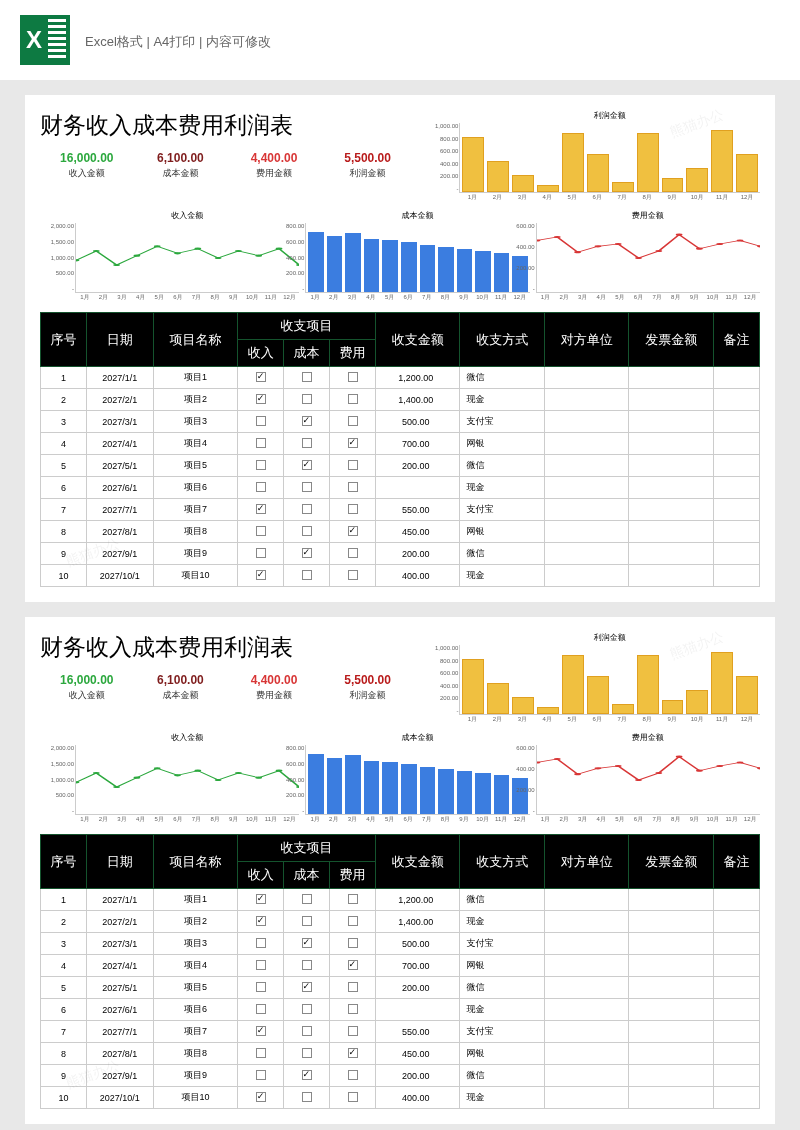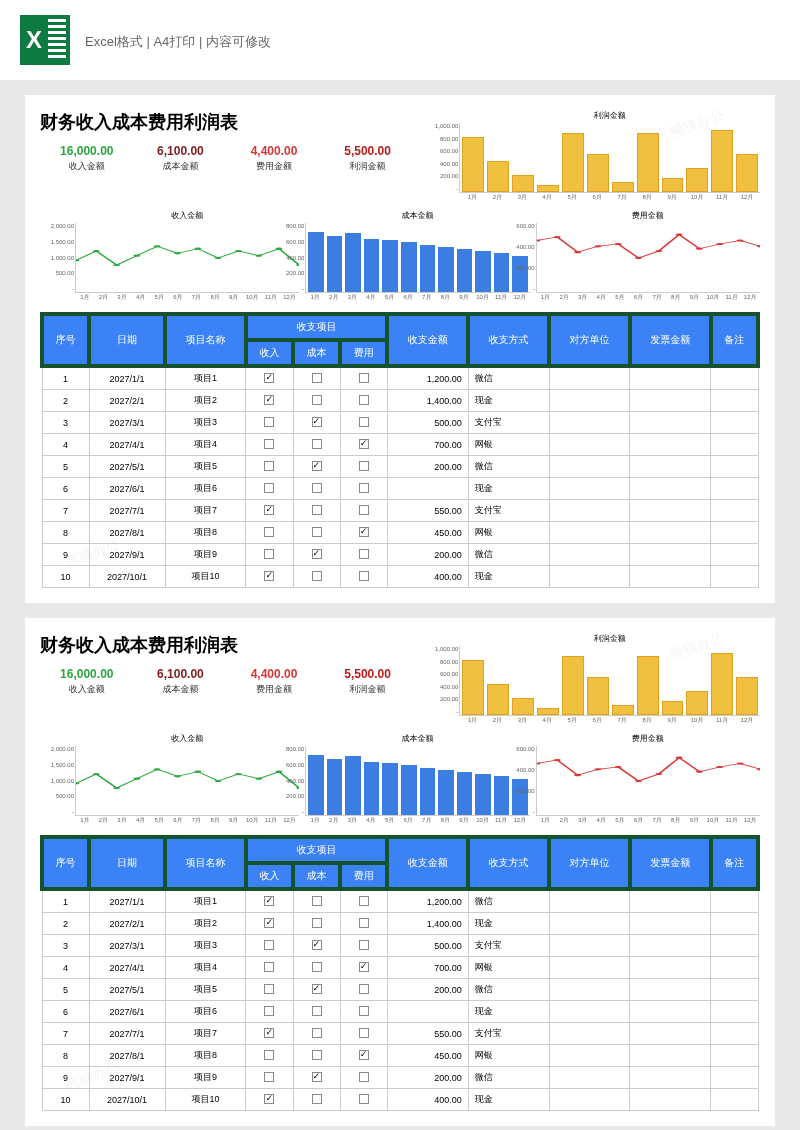--- a/index.html
+++ b/index.html
@@ -7,43 +7,43 @@
 .header{background:#fff;padding:15px 20px;display:flex;align-items:center;gap:15px}
 .excel-icon{width:50px;height:50px;background:#0d7a42;position:relative;display:flex;align-items:center;justify-content:center}
 .excel-icon::before{content:"";position:absolute;right:4px;top:4px;bottom:4px;width:18px;background:repeating-linear-gradient(to bottom,#fff 0,#fff 3px,#0d7a42 3px,#0d7a42 6px)}
 .excel-x{position:absolute;left:6px;color:#fff;font-size:24px;font-weight:bold}
 .header-text{flex:1}
 .header-title{font-size:28px;font-weight:bold;color:#0d7a42;letter-spacing:2px}
 .header-sub{font-size:13px;color:#666;margin-top:3px}
 .sheet{background:#fff;margin:15px 25px;padding:15px;font-size:10px}
 .sheet-head{display:flex;gap:10px}
 .sheet-left{flex:0 0 52%}
-.sheet-title{font-size:18px;font-weight:bold;margin-bottom:10px}
+.sheet-title{font-size:23px;font-weight:normal;margin-bottom:10px}
 .summary{display:flex;gap:0;margin-bottom:4px}
 .sum-item{flex:1;text-align:center}
 .sum-val{font-size:12px;font-weight:bold}
 .sum-lbl{font-size:9px;color:#333;margin-top:2px}
 .c-green{color:#2ca83e}.c-blue{color:#7f1d1d}.c-red{color:#d83636}.c-yellow{color:#b91c1c}
 .charts-row{display:flex;gap:6px;margin-top:8px}
 .chart-box{flex:1;position:relative}
 .chart-title{text-align:center;font-size:8px;margin-bottom:2px}
 .chart-canvas{position:relative;height:70px;border-left:1px solid #ccc;border-bottom:1px solid #ccc}
 .chart-bars{display:flex;align-items:flex-end;height:100%;gap:3px;padding:0 2px}
 .bar{flex:1;background:#3b7de0}
 .bar-y{background:#f0c040;border:1px solid #e0a020}
 .chart-x{display:flex;font-size:6px;color:#666;gap:3px;padding:0 2px}
 .chart-x span{flex:1;text-align:center}
 .chart-y{position:absolute;left:-32px;top:0;bottom:0;display:flex;flex-direction:column;justify-content:space-between;font-size:6px;color:#666;text-align:right;width:30px}
 .line-chart{position:relative;height:70px}
 .line-chart svg{position:absolute;inset:0;width:100%;height:100%}
 .tbl{width:100%;border-collapse:collapse;margin-top:10px}
-.tbl th{background:#3b82f6;color:#fff;padding:4px 2px;font-size:10px;border:4px solid #14532d;font-weight:normal}
+.tbl th{background:#000000;color:#fff;padding:4px 2px;font-size:13px;border:1px solid #14532d;font-weight:normal}
 .tbl td{border:1px solid #ccc;padding:4px 2px;text-align:center;font-size:9px}
 .tbl td.left{text-align:left;padding-left:6px}
-.tbl td.right{text-align:right;padding-right:6px}
+.tbl td.right{text-align:center;padding-right:6px}
 .chk{display:inline-block;width:10px;height:10px;border:1px solid #888;position:relative}
 .chk.on::after{content:"✓";position:absolute;top:-2px;left:0;font-size:9px}
 .watermark{position:absolute;color:rgba(0,0,0,0.05);font-size:14px;transform:rotate(-20deg);pointer-events:none}
 </style>
 </head>
 <body>
 
 <div class="header">
   <div class="excel-icon">
       <span class="excel-x">X</span>

